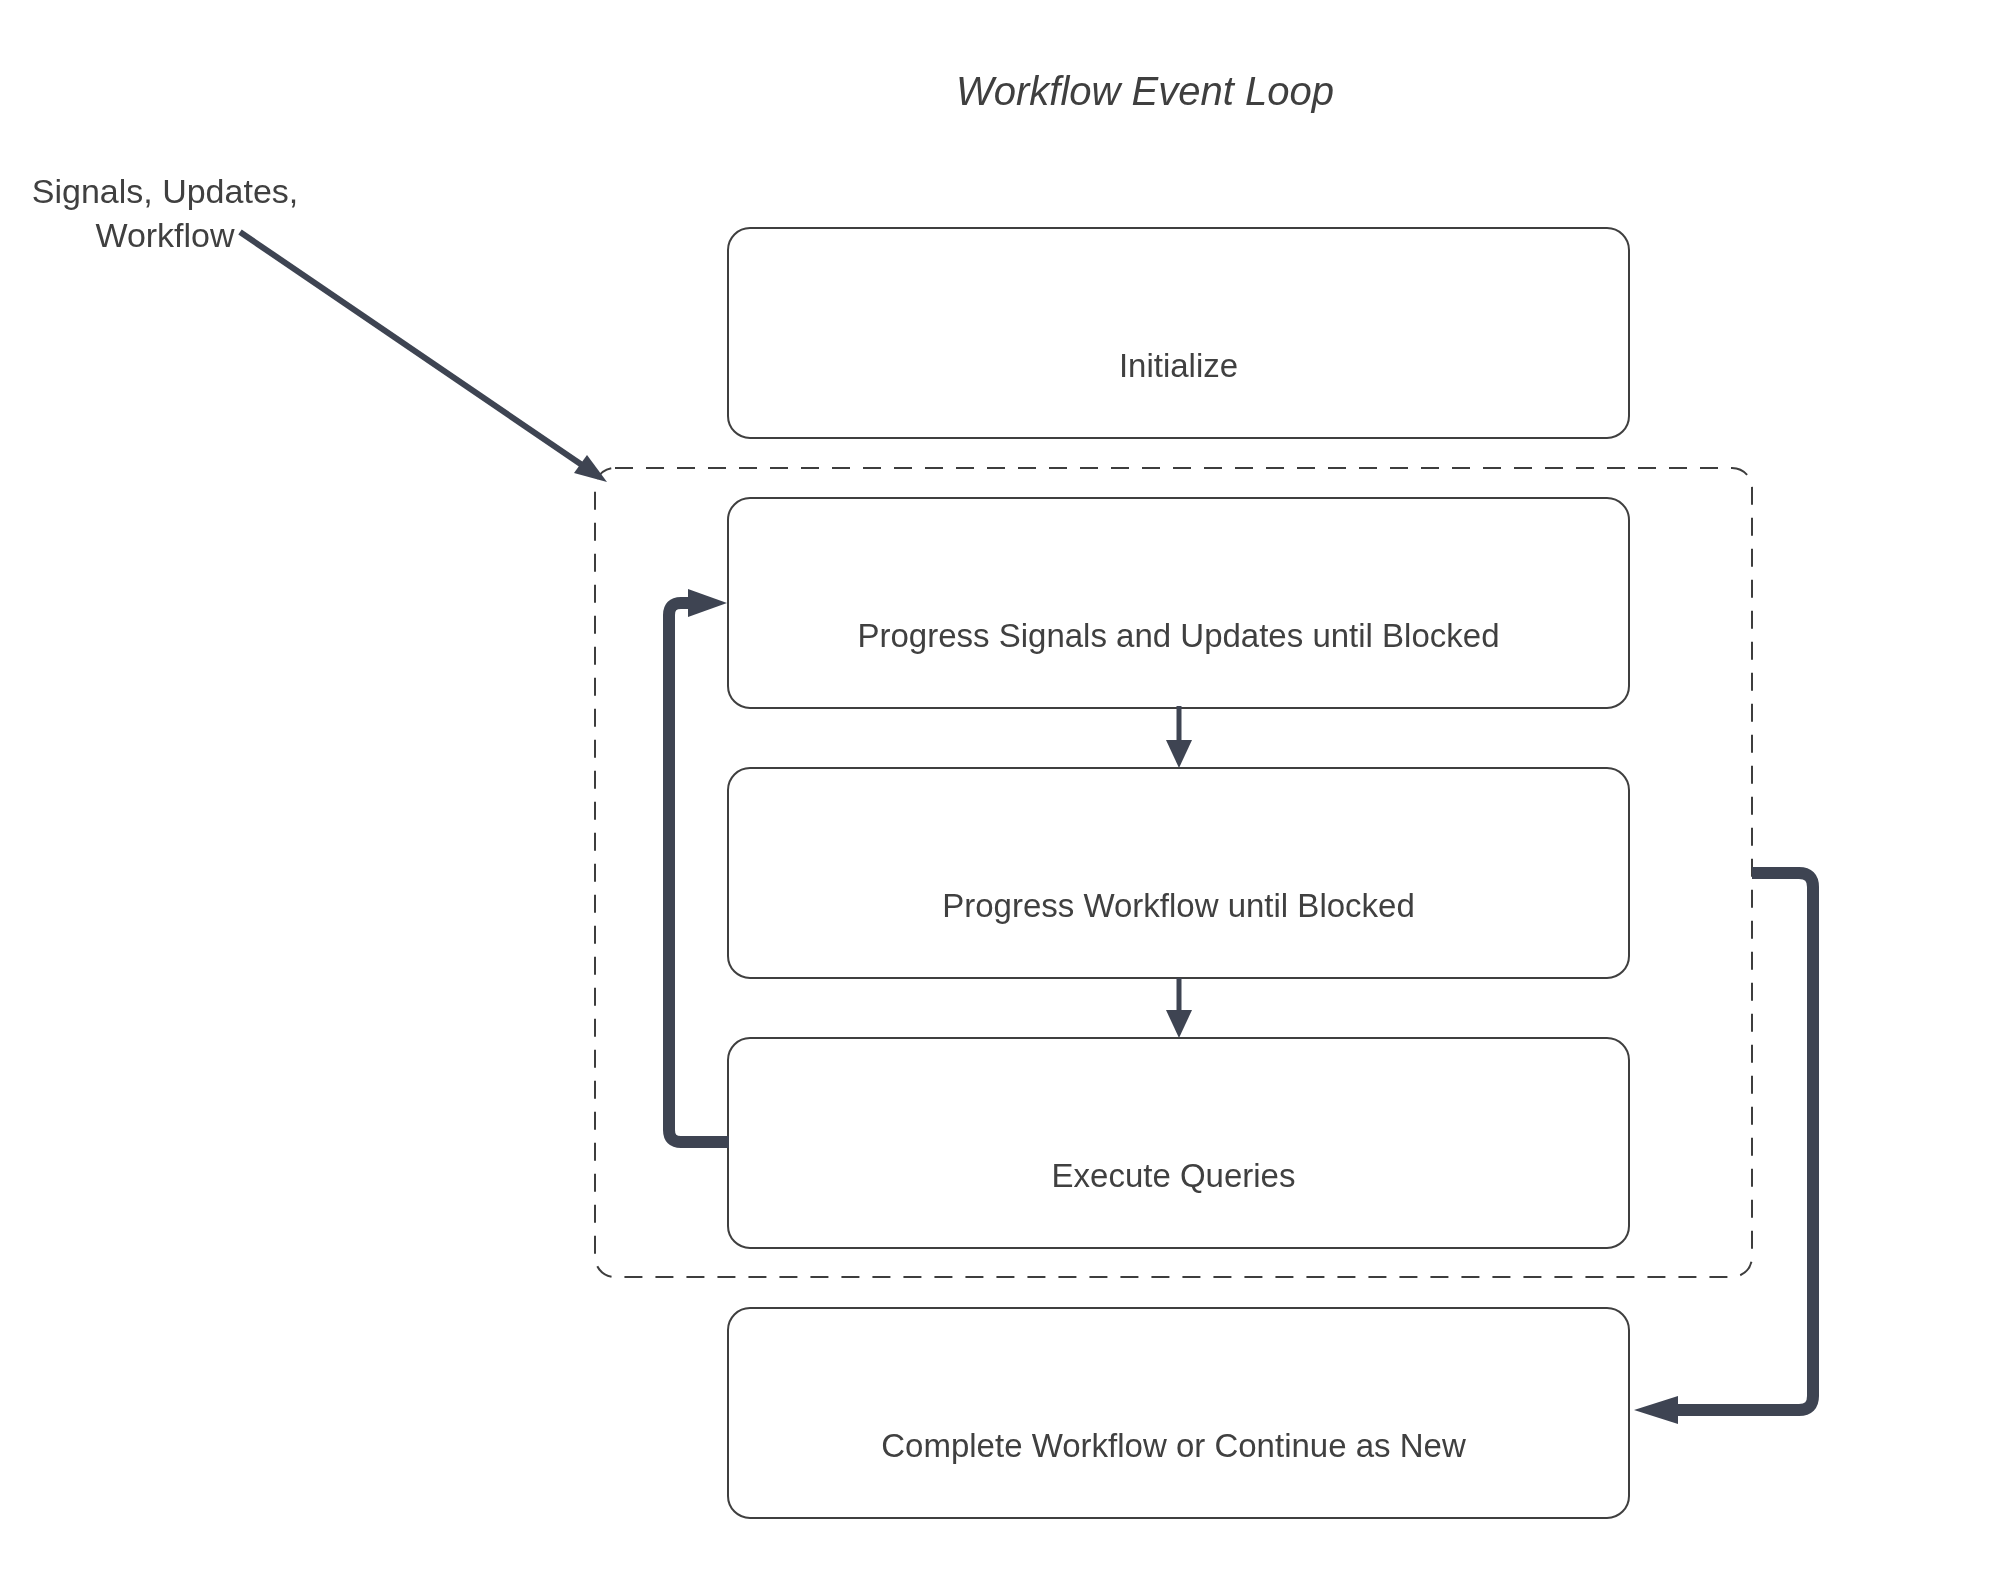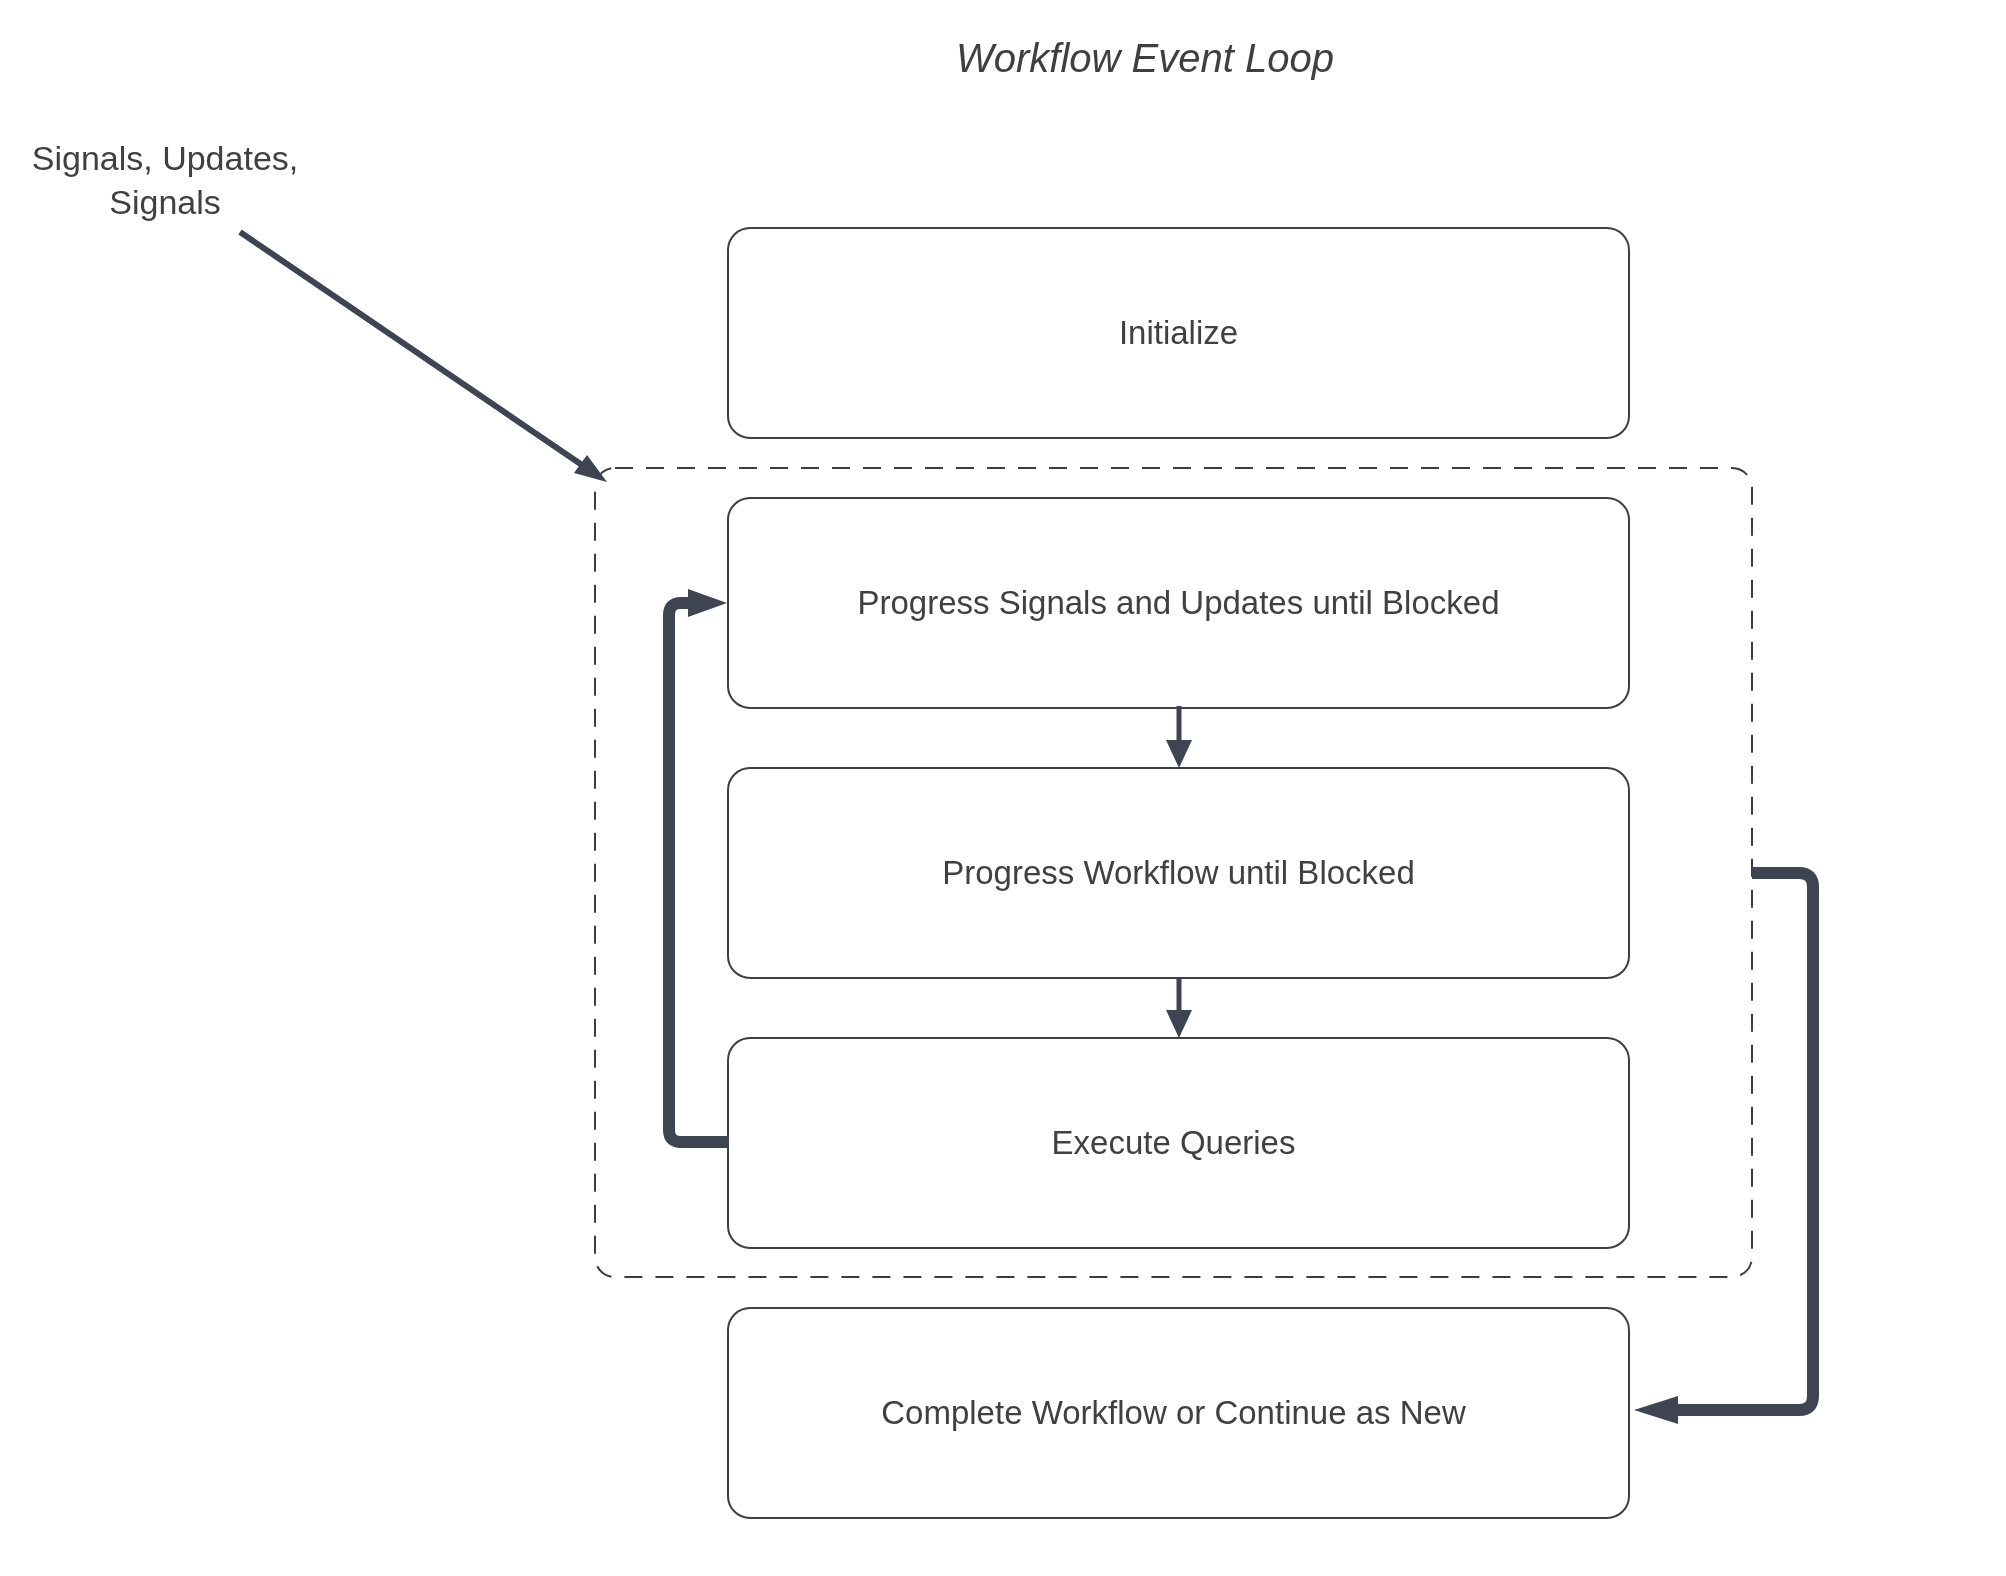--- a/index.html
+++ b/index.html
@@ -57,20 +57,21 @@
     stroke: none;
   }
   
   .overlay {
     position: absolute;
     display: flex;
     align-items: center;
     justify-content: center;
     text-align: center;
     pointer-events: none;
+    margin-top: 33px;
   }
   .diagram-title {
     left: 745px;
     top: 28px;
     width: 800px;
     height: 60px;
     font-size: 40px;
     font-style: italic;
     color: #3f3f3f;
   }
@@ -138,21 +139,21 @@
     <g>
       <path class="thick-arrow" d="M 1752 873 L 1799 873 Q 1813 873 1813 887 L 1813 1396 Q 1813 1410 1799 1410 L 1678 1410"></path>
       <polygon class="arrow-head" points="1678,1396 1678,1424 1634,1410"></polygon>
     </g>
   </svg>
 
   <div class="overlay diagram-title">Workflow Event Loop</div>
 
   <div class="overlay external-label">
     <span>Signals, Updates,</span>
-    <span>Signals</span>
+    <span>Workflow</span>
   </div>
 
   <div class="overlay node-label initialize">Initialize</div>
 
   <div class="overlay node-label progress-signals">Progress Signals and Updates until Blocked</div>
 
   <div class="overlay node-label progress-workflow">Progress Workflow until Blocked</div>
 
   <div class="overlay node-label execute-queries">Execute Queries</div>
 

